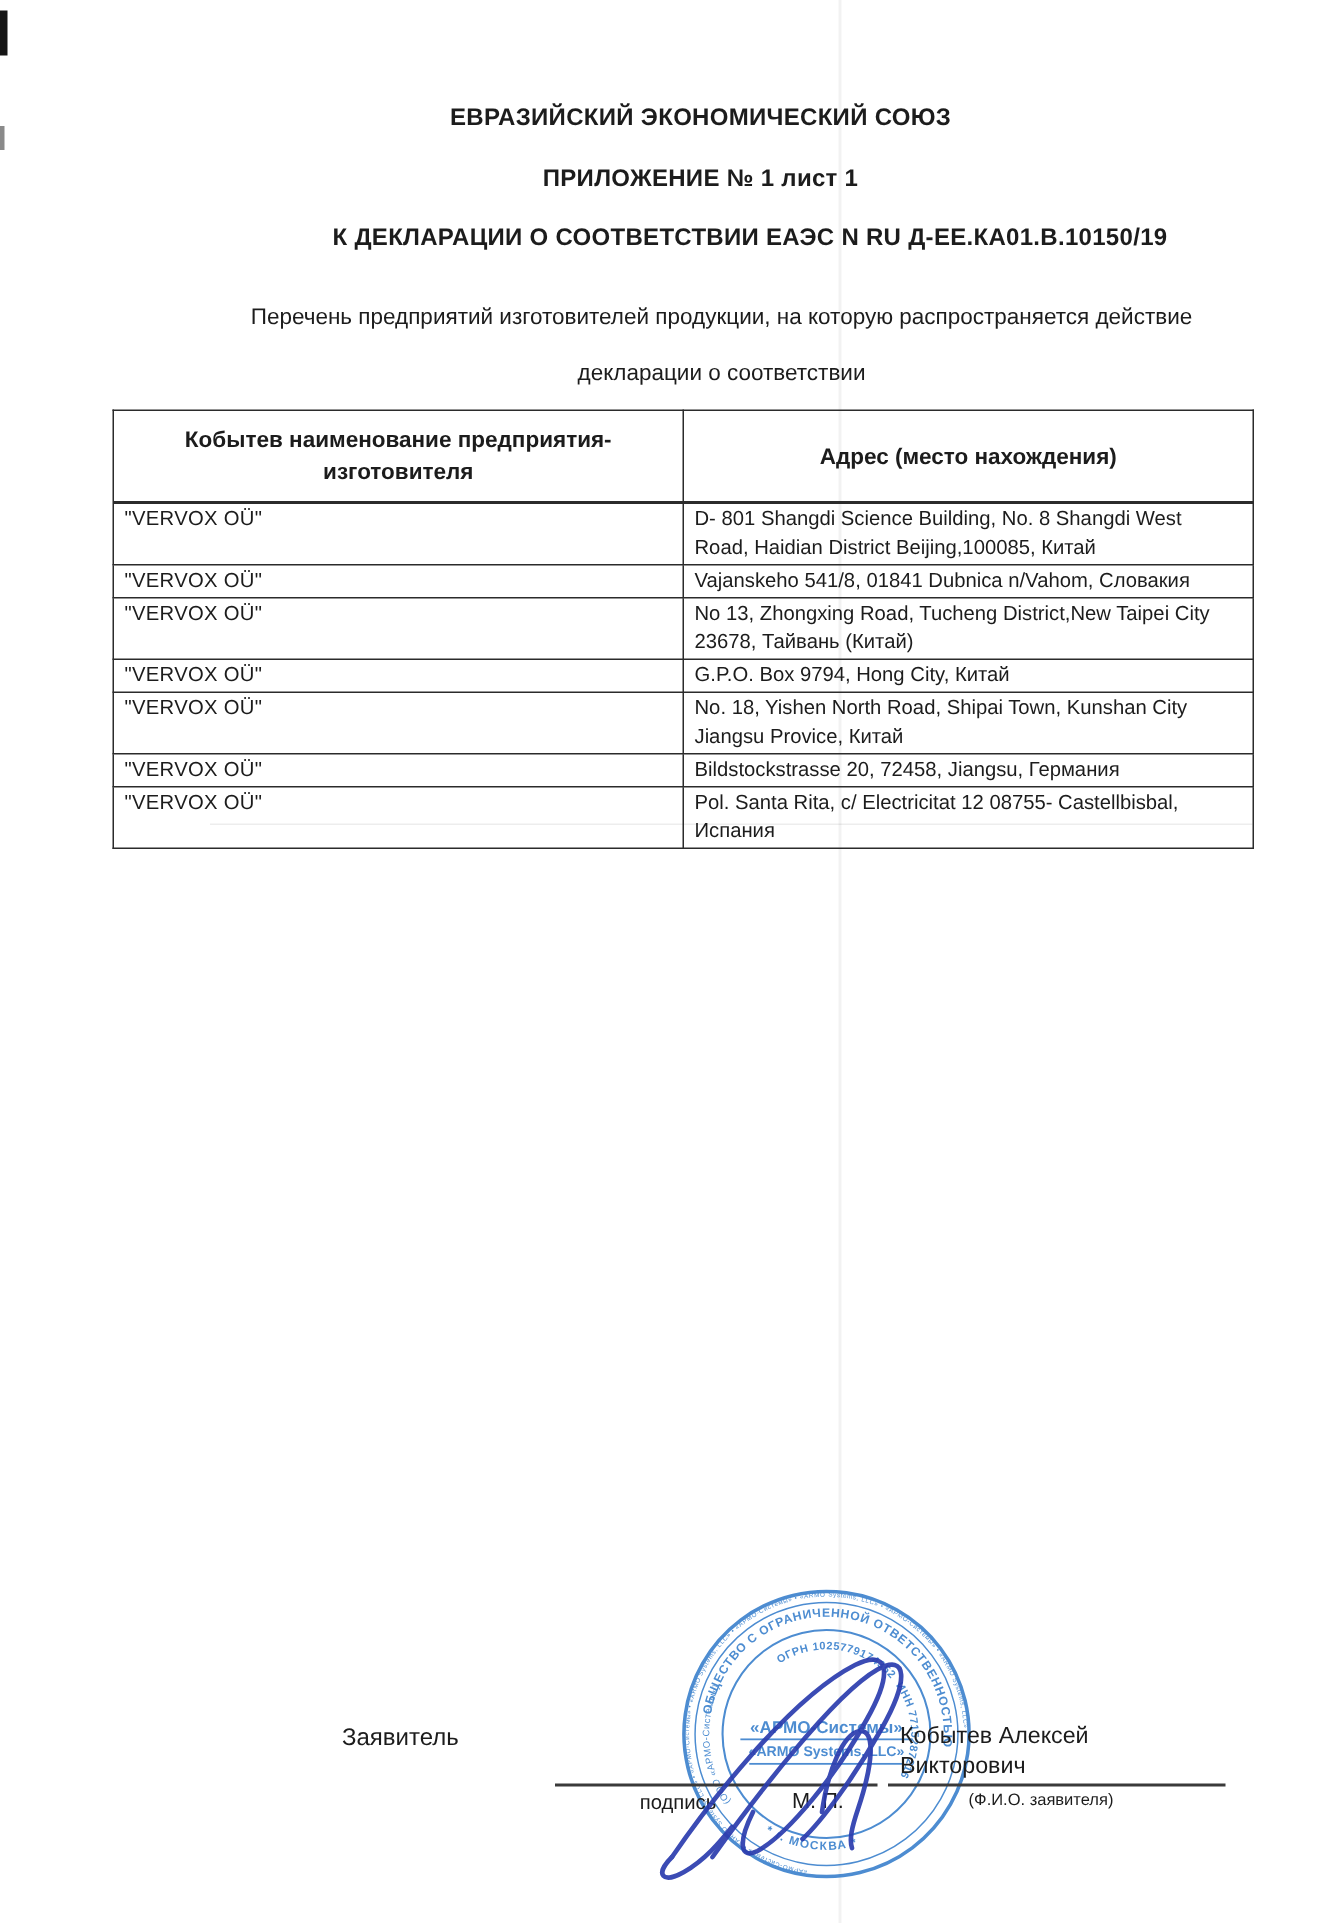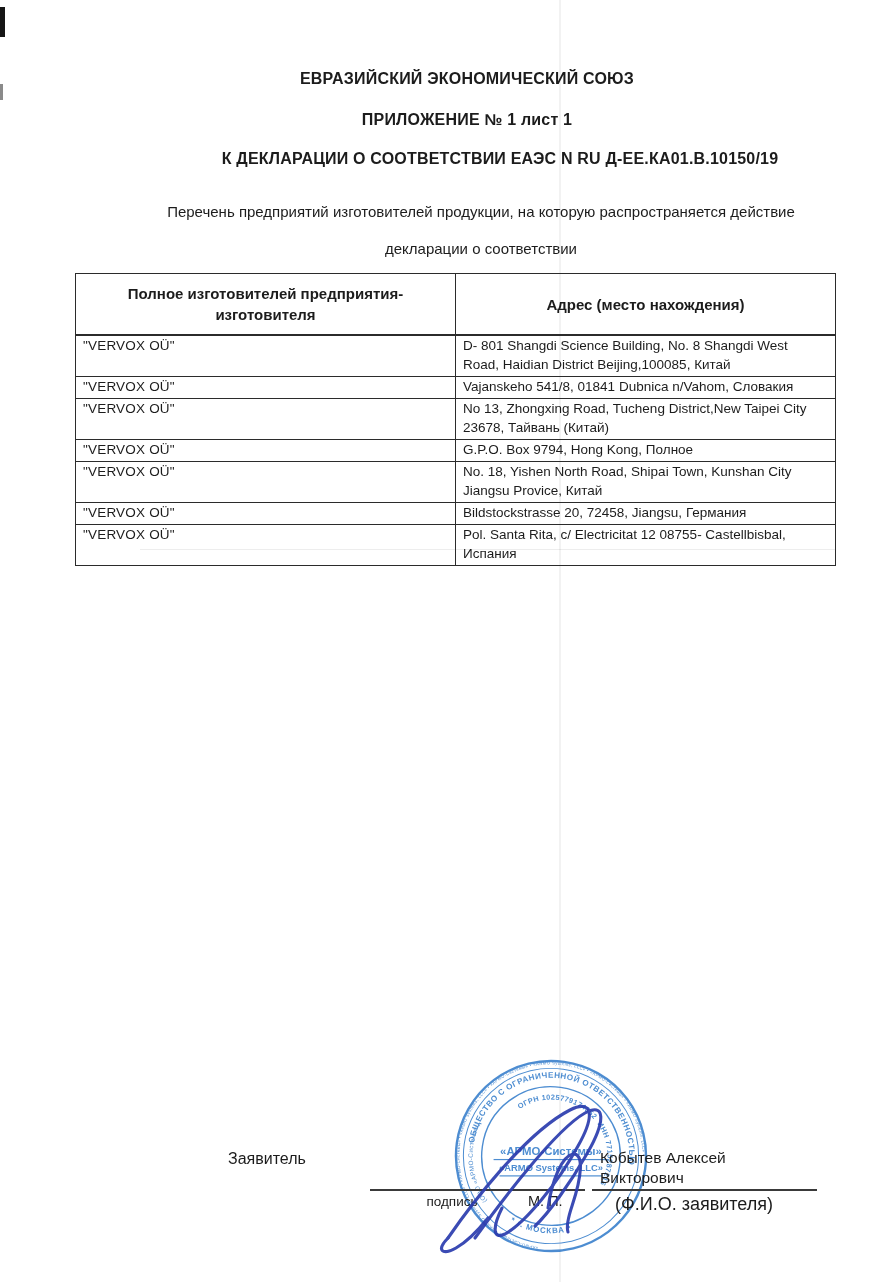--- a/index.html
+++ b/index.html
@@ -36,21 +36,21 @@
   .doc-table tr.h2 td{height:38px;}
   .doc-table tr.h1 td{height:19px;}
 
   .footer-label{position:absolute;z-index:4;}
   .lab-applicant{left:228px;top:1150px;font-size:16px;}
   .sig-line{position:absolute;top:1189px;height:2px;background:#3a3a3a;z-index:4;}
   .line-left{left:370px;width:215px;}
   .line-right{left:592px;width:225px;}
   .lab-signature{left:410px;top:1194px;width:84px;text-align:center;font-size:13.5px;}
   .lab-mp{left:528px;top:1193px;font-size:14.5px;}
-  .lab-fio{left:610px;top:1194px;width:168px;text-align:center;font-size:18px;}
+  .lab-fio{left:610px;top:1194px;width:168px;text-align:center;font-size:11px;}
   .applicant-name{position:absolute;left:600px;top:1148px;width:190px;text-align:left;font-size:15.5px;line-height:20px;z-index:4;}
 
   .stamp-svg{position:absolute;left:452px;top:1057px;z-index:3;opacity:.85;}
   .sign-svg{position:absolute;left:418px;top:1088px;z-index:5;opacity:.92;}
 </style>
 </head>
 <body>
 
 <div class="page">
 
@@ -68,42 +68,42 @@
   <div class="intro i2">декларации о соответствии</div>
 
   <table class="doc-table">
     <colgroup>
         <col class="c1">
         <col>
       </colgroup>
     <thead>
       <tr>
         <th>
-          <div>Полное изготовителей предприятия-</div>
+          <div>Кобытев наименование предприятия-</div>
           <div>изготовителя</div>
         </th>
         <th>Адрес (место нахождения)</th>
       </tr>
     </thead>
     <tbody>
       <tr class="h2">
         <td class="name">"VERVOX OÜ"</td>
         <td>D- 801 Shangdi Science Building, No. 8 Shangdi West Road, Haidian District Beijing,100085, Китай</td>
       </tr>
       <tr class="h1">
         <td class="name">"VERVOX OÜ"</td>
         <td>Vajanskeho 541/8, 01841 Dubnica n/Vahom, Словакия</td>
       </tr>
       <tr class="h2">
         <td class="name">"VERVOX OÜ"</td>
         <td>No 13, Zhongxing Road, Tucheng District,New Taipei City 23678, Тайвань (Китай)</td>
       </tr>
       <tr class="h1">
         <td class="name">"VERVOX OÜ"</td>
-        <td>G.P.O. Box 9794, Hong Kong, Полное</td>
+        <td>G.P.O. Box 9794, Hong City, Китай</td>
       </tr>
       <tr class="h2">
         <td class="name">"VERVOX OÜ"</td>
         <td>No. 18, Yishen North Road, Shipai Town, Kunshan City Jiangsu Provice, Китай</td>
       </tr>
       <tr class="h1">
         <td class="name">"VERVOX OÜ"</td>
         <td>Bildstockstrasse 20, 72458, Jiangsu, Германия</td>
       </tr>
       <tr class="h2">

